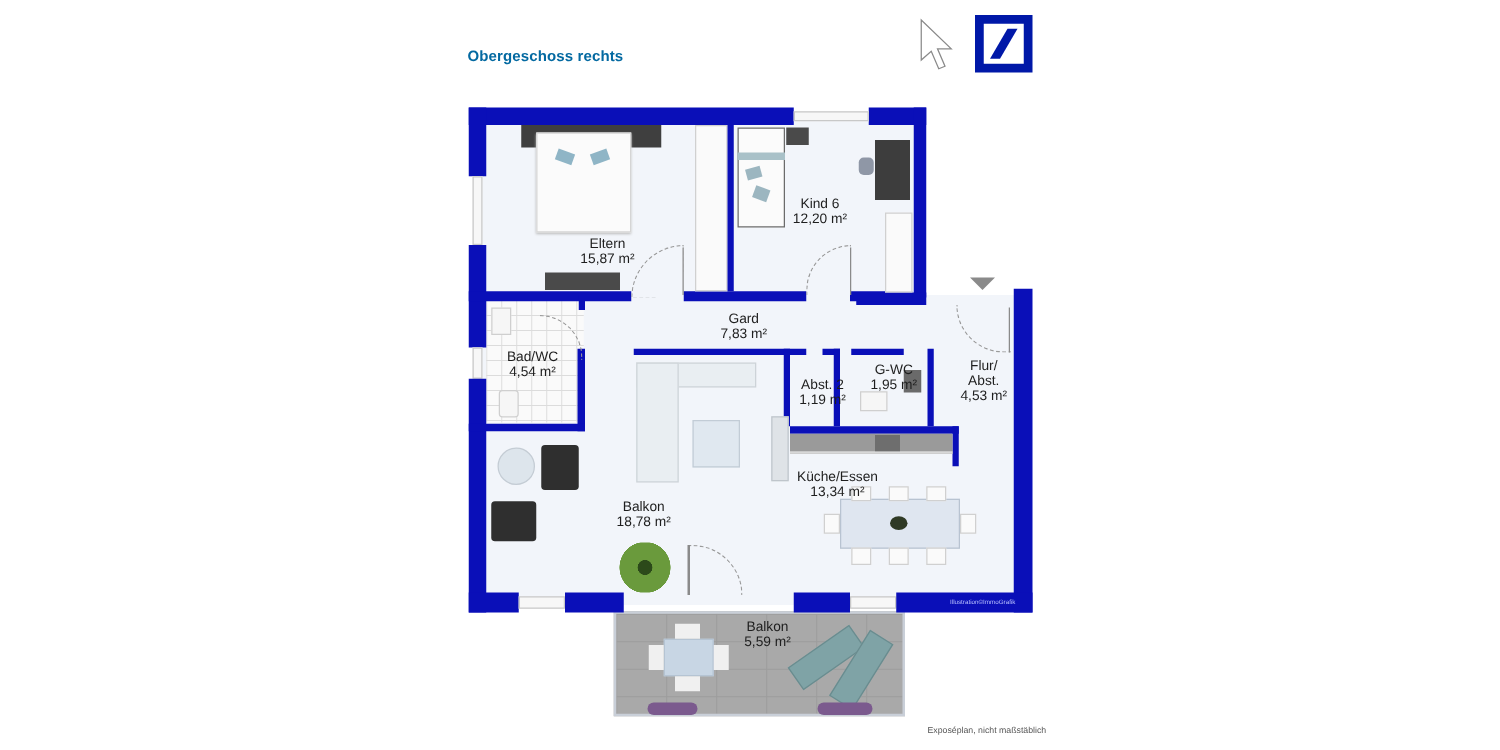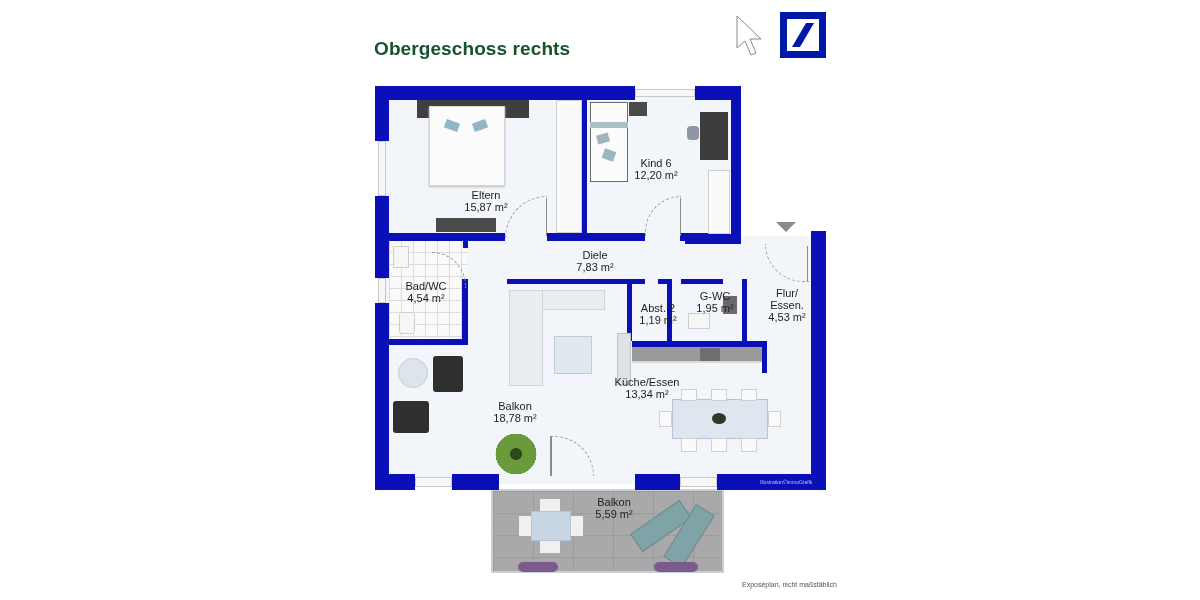--- a/index.html
+++ b/index.html
@@ -1,18 +1,18 @@
 <!DOCTYPE html>
 <html><head>
 <meta charset="utf-8">
 <style>
   html, body { margin:0; padding:0; background:#ffffff; }
   body { width:1200px; height:600px; position:relative; overflow:hidden; font-family:"Liberation Sans", sans-serif; }
   .abs { position:absolute; }
-  .title { left:374px; top:38px; font-size:19px; font-weight:bold; color:#14532d; letter-spacing:0.1px; }
+  .title { left:374px; top:38px; font-size:12px; font-weight:bold; color:#0369a1; letter-spacing:0.1px; }
   .logo { left:780px; top:12px; width:46px; height:46px; background:#0018a8; box-sizing:border-box; }
   .logo-inner { position:absolute; left:7px; top:7px; width:32px; height:32px; background:#fff; }
   .cursor { left:735px; top:14px; width:32px; height:44px; }
   .plan { left:375px; top:86px; width:451px; height:404px; }
   .floor { position:absolute; background:#f2f5fa; }
   .wall { position:absolute; background:#0a0fb8; }
   .window { position:absolute; background:#f7f7f7; border:1px solid #c8c8c8; box-sizing:border-box; }
   .room-label { position:absolute; text-align:center; font-size:11px; line-height:12px; color:#1e1e1e; white-space:nowrap; transform:translateX(-50%); }
   .room-label .area { display:block; }
   .door-arc { position:absolute; border:1px dashed #9a9a9a; box-sizing:border-box; }
@@ -170,41 +170,41 @@
 
   <div class="room-label" style="left:111px;top:103px;">
     <span>Eltern</span>
     <span class="area">15,87 m²</span>
   </div>
   <div class="room-label" style="left:281px;top:71px;">
     <span>Kind 6</span>
     <span class="area">12,20 m²</span>
   </div>
   <div class="room-label" style="left:220px;top:163px;">
-    <span>Diele</span>
+    <span>Gard</span>
     <span class="area">7,83 m²</span>
   </div>
   <div class="room-label" style="left:51px;top:194px;">
     <span>Bad/WC</span>
     <span class="area">4,54 m²</span>
   </div>
   <div class="room-label" style="left:283px;top:216px;">
     <span>Abst. 2</span>
     <span class="area">1,19 m²</span>
   </div>
   <div class="room-label" style="left:340px;top:204px;">
     <span>G-WC</span>
     <span class="area">1,95 m²</span>
   </div>
   <div class="room-label" style="left:412px;top:201px;">
     <span>Flur/</span>
-    <span class="area">Essen.</span>
+    <span class="area">Abst.</span>
     <span class="area">4,53 m²</span>
   </div>
-  <div class="room-label" style="left:272px;top:290px;">
+  <div class="room-label" style="left:295px;top:290px;">
     <span>Küche/Essen</span>
     <span class="area">13,34 m²</span>
   </div>
   <div class="room-label" style="left:140px;top:314px;">
     <span>Balkon</span>
     <span class="area">18,78 m²</span>
   </div>
 </div>
 
 <div class="abs entry-arrow"></div>

